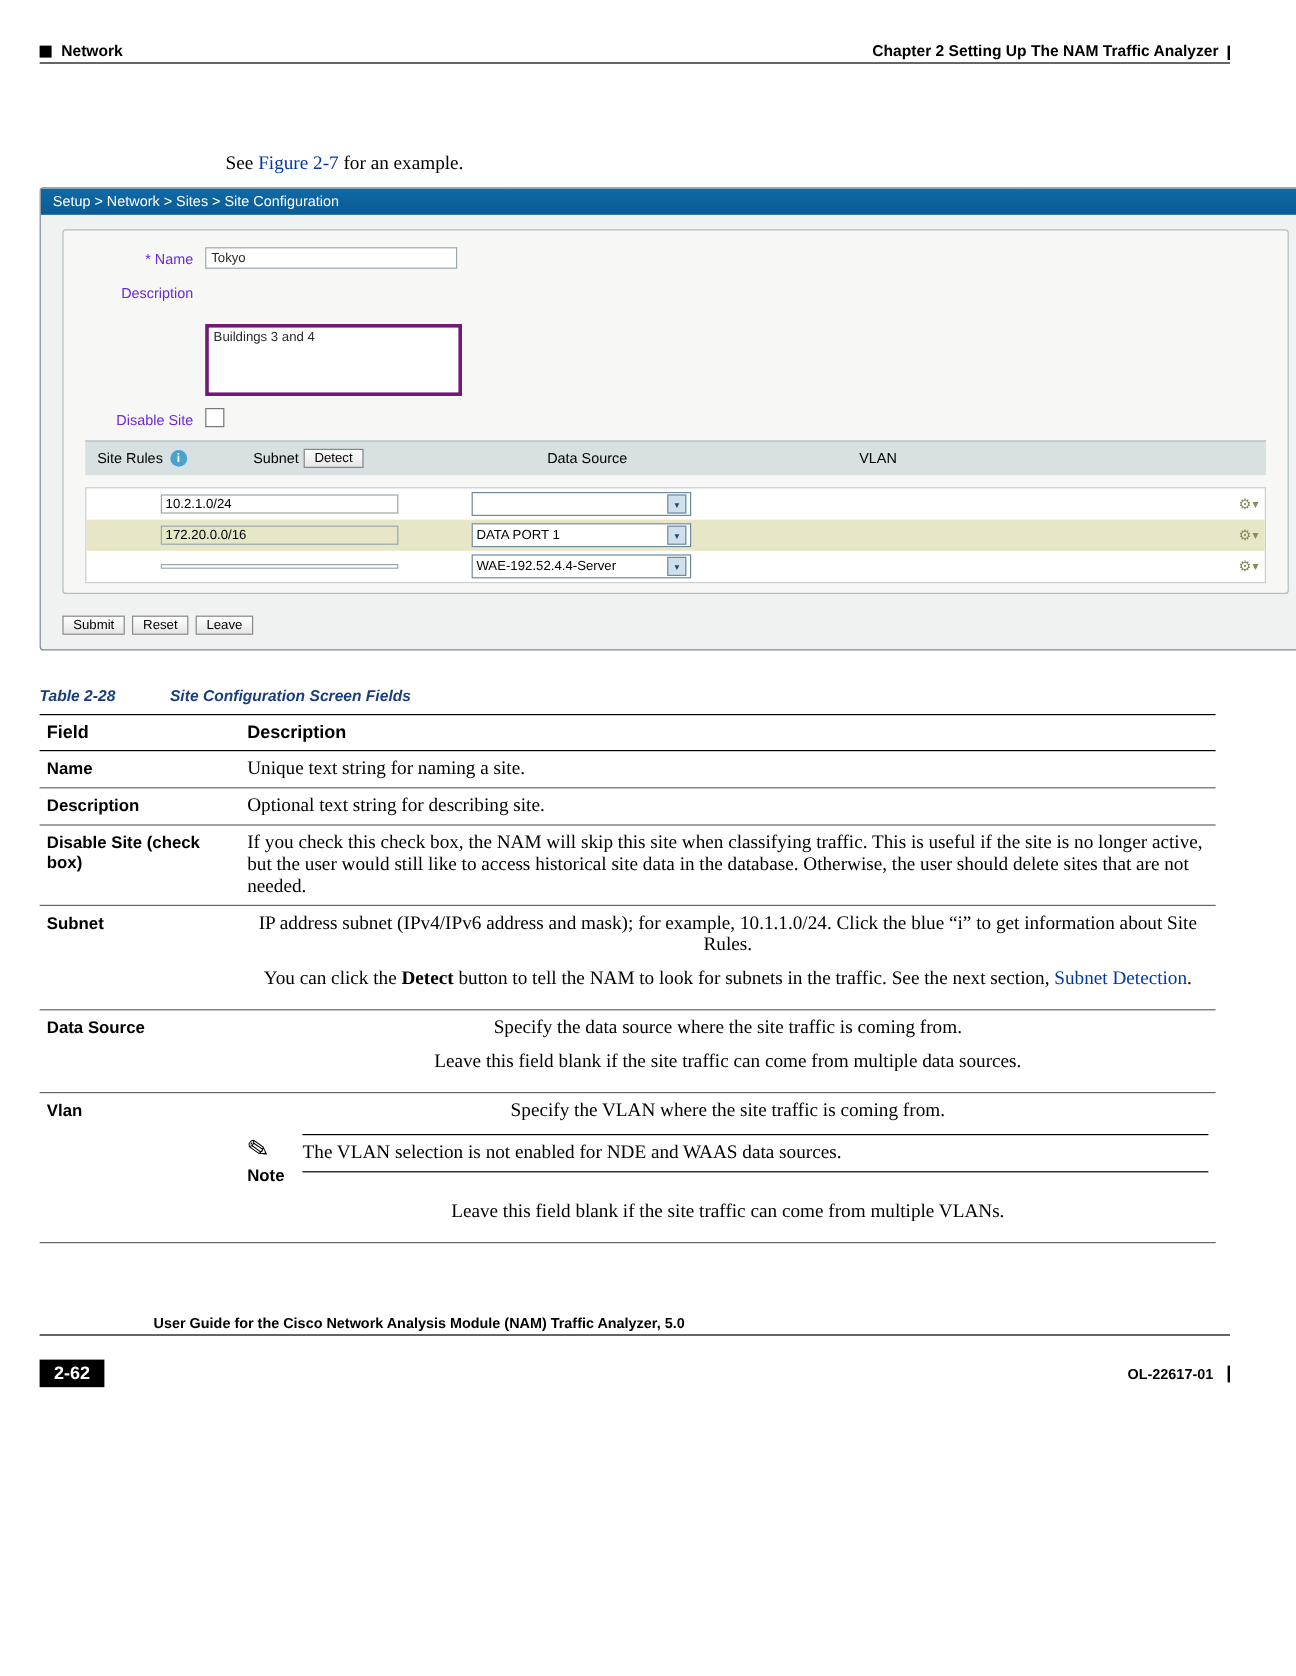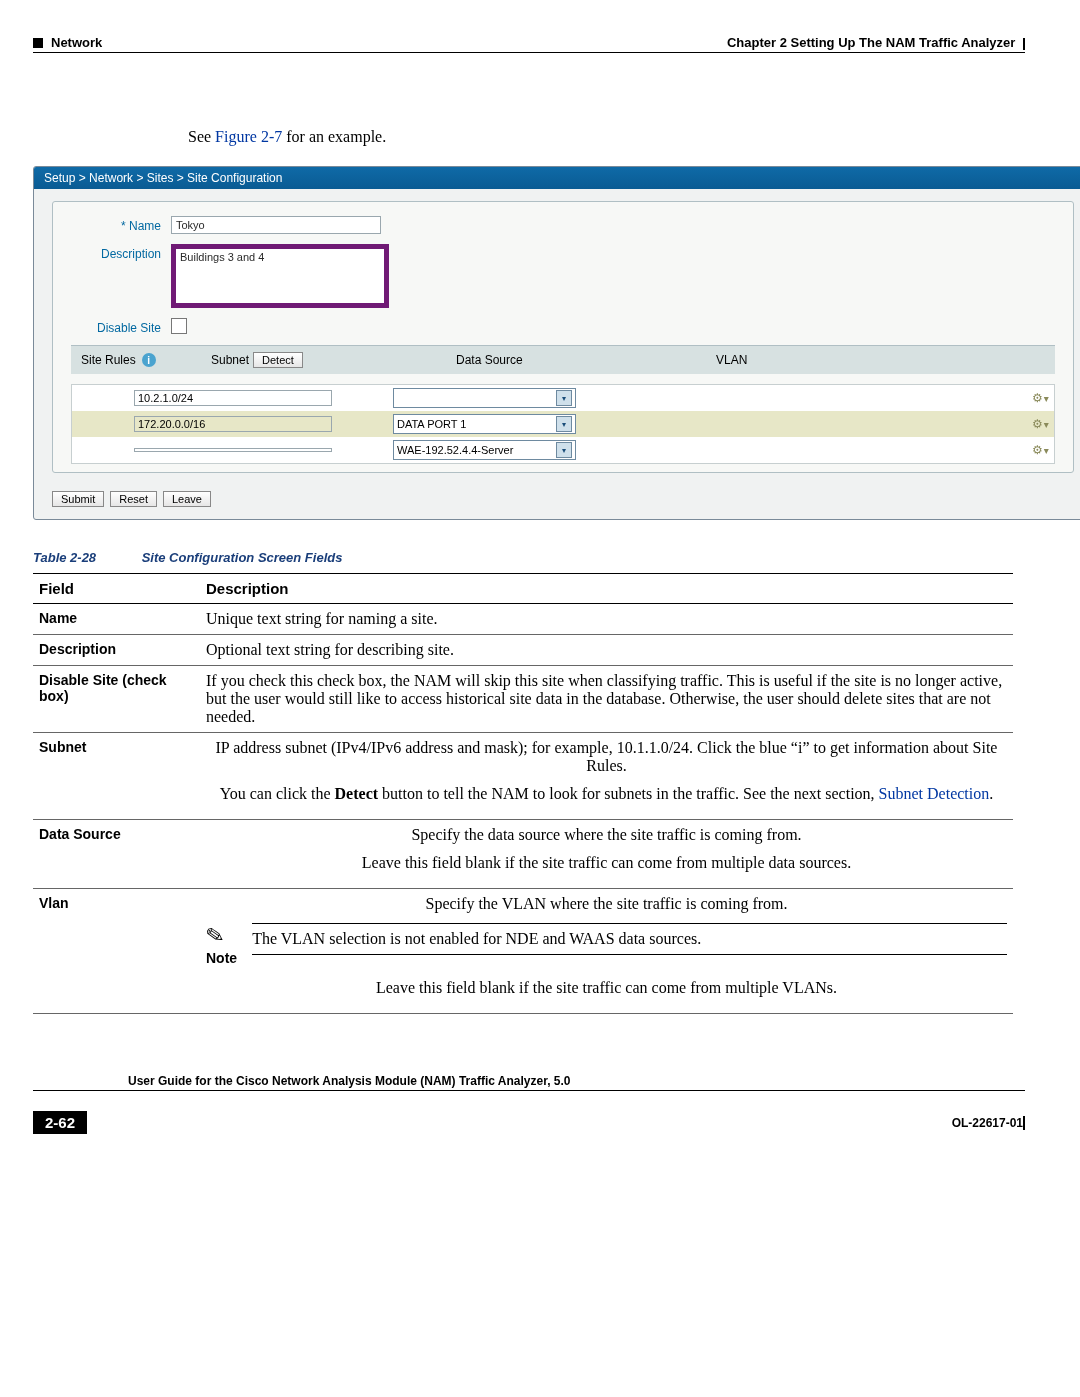--- a/index.html
+++ b/index.html
@@ -19,21 +19,21 @@
     justify-content: space-between;
     font-family: Arial, sans-serif;
     font-size: 13px;
     font-weight: bold;
     border-bottom: 1px solid #000;
     padding-bottom: 2px;
   }
   .header-left { display:flex; align-items:center; gap:8px; }
   .sq { width:10px; height:10px; background:#000; display:inline-block; }
   .header-right .bar { display:inline-block; width:2px; height:12px; background:#000; margin-left:4px; vertical-align:middle;}
-  .intro { margin: 75px 0 20px 155px; font-size: 16px; }
+  .intro { margin: 75px 0 10px 155px; font-size: 16px; }
   .intro .link { color: #0037a2; }
   .caption { font-family: Arial, sans-serif; font-size: 13px; font-weight: bold; font-style: italic; color:#1a3e7a; margin:15px 0 8px 0; }
   .caption .lbl { display:inline-block; width:105px; }
   
   
   .fig {
     border: 1px solid #7a8a99;
     border-radius: 3px;
     background: #f0f2f2;
     width: 1060px;
@@ -48,23 +48,23 @@
     padding: 4px 10px;
   }
   .fig-body { padding: 12px 18px 12px 18px; }
   .inner-box {
     background:#f7f8f6;
     border:1px solid #b0bfc4;
     border-radius:3px;
     padding: 14px 18px 8px 18px;
   }
   .form-row { display:flex; align-items:flex-start; margin-bottom:10px; font-family: Arial, sans-serif; font-size:12px; color:#2a2a2a;}
-  .form-row label { width:90px; text-align:right; padding-right:10px; padding-top:3px; color:#0369a1;}
+  .form-row label { width:90px; text-align:right; padding-right:10px; padding-top:3px; color:#6d28d9;}
   .tinput { width:200px; border:1px solid #9aa7ae; background:#fff; padding:2px 4px; font-family: Arial; font-size:11px;}
-  .tarea { width:200px; height:50px; border:5px solid #701a75; background:#fff; padding:2px 4px; font-family: Arial; font-size:11px;}
+  .tarea { width:200px; height:50px; border:3px solid #701a75; background:#fff; padding:2px 4px; font-family: Arial; font-size:11px;margin-top:36px;}
   .chk { width:14px; height:14px; border:1px solid #777; background:#fff; display:inline-block;}
   .rules-head {
     background:#d7e1e1;
     border-top:1px solid #b0bfc4;
     display:flex;
     align-items:center;
     font-family: Arial, sans-serif; font-size:12px;
     padding:6px 10px;
     margin-top:10px;
   }
@@ -97,21 +97,21 @@
   .note-row { display:flex; align-items:flex-start; gap:15px; margin:8px 0 12px 0;}
   .note-icon { font-size:22px; transform: rotate(-10deg); display:inline-block;}
   .note-lbl { font-family: Arial, sans-serif; font-weight:bold; font-size:14px; padding-top:4px;}
   .note-text { flex:1; border-top:1px solid #000; border-bottom:1px solid #000; padding:6px 0; font-size:16px;}
   
   
   .footer { margin-top:60px; }
   .ftitle { font-family: Arial, sans-serif; font-size:12px; font-weight:bold; border-bottom:1px solid #000; padding:0 0 2px 95px;}
   .fbar { display:flex; align-items:center; justify-content:space-between; margin-top:20px;}
   .pagenum { background:#000; color:#fff; font-family: Arial, sans-serif; font-weight:bold; font-size:15px; padding:3px 12px;}
-  .docid { font-family: Arial, sans-serif; font-size:12px; font-weight:bold; display:flex; align-items:center; gap:0;}
+  .docid { font-family: Arial, sans-serif; font-size:12px; font-weight:bold; display:flex; align-items:center; gap:12px;}
   .docid .bar { width:2px; height:14px; background:#000; display:inline-block;}
 </style>
 </head>
 <body>
 
 <div class="page">
   <div class="header">
     <div class="header-left">
       <span class="sq"></span>
       <span>Network</span>

